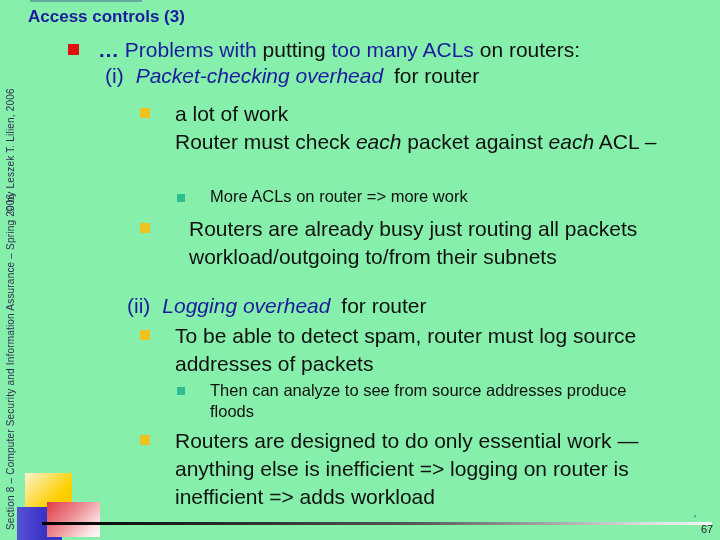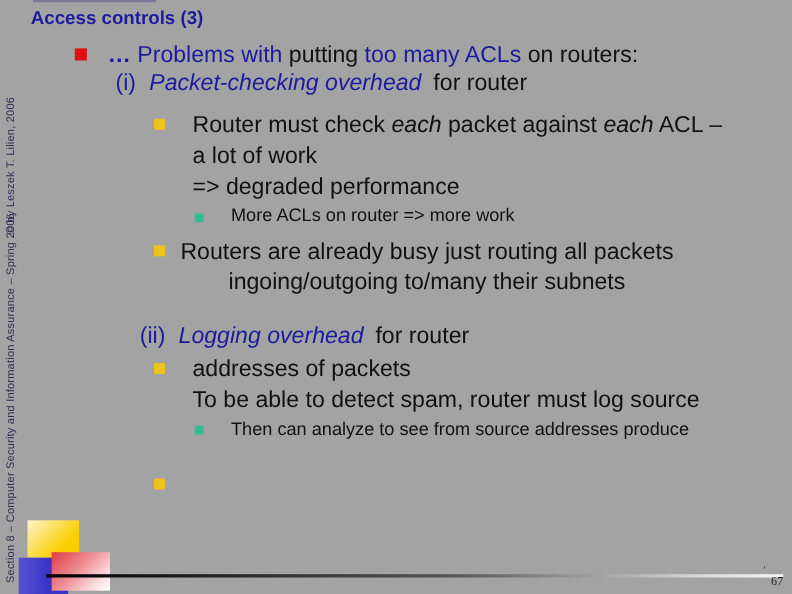--- a/index.html
+++ b/index.html
@@ -1,17 +1,17 @@
 <!DOCTYPE html>
 <html><head>
 <meta charset="utf-8">
 <style>
   html,body{margin:0;padding:0;background:#888;}
   .slide{
-    position:relative;width:720px;height:540px;background:#a3a3a3;
+    position:relative;width:720px;height:540px;background:#86efac;
     font-family:"Liberation Sans", sans-serif;color:#111;overflow:hidden;
   }
   .abs{position:absolute;}
   .title{font-size:17px;font-weight:bold;color:#1b1b9e;}
   .line{font-size:21px;line-height:28px;white-space:nowrap;color:#111;}
   .small-line{font-size:16.5px;line-height:21px;white-space:nowrap;color:#111;}
   .blue{color:#1b1b9e;}
   .it{font-style:italic;}
   .b{font-weight:bold;}
   .gap-l{margin-left:12px;}
@@ -63,52 +63,57 @@
   <div class="abs line" style="left:98px;top:36px;">
     <span class="blue b">… </span><span class="blue">Problems with </span><span>putting </span><span class="blue">too many ACLs </span><span>on routers:</span>
   </div>
 
   <div class="abs line" style="left:105px;top:62px;">
     <span class="blue">(i)</span><span class="blue it gap-l">Packet-checking overhead</span><span class="gap-s"> for router</span>
   </div>
 
   <div class="sq sq-gold" style="left:140px;top:108px;"></div>
   <div class="abs line" style="left:175px;top:100px;">
+    <div>a lot of work</div>
     <div><span>Router must check </span><span class="it">each</span><span> packet against </span><span class="it">each</span><span> ACL –</span></div>
-    <div>a lot of work</div>
-    <div>=&gt; degraded performance</div>
   </div>
 
   <div class="sq sq-teal" style="left:177px;top:194px;"></div>
   <div class="abs small-line" style="left:210px;top:186px;">More ACLs on router =&gt; more work</div>
 
   <div class="sq sq-gold" style="left:140px;top:223px;"></div>
-  <div class="abs line" style="left:164px;top:215px;text-align:center;">
+  <div class="abs line" style="left:189px;top:215px;">
     <div>Routers are already busy just routing all packets</div>
-    <div>ingoing/outgoing to/many their subnets</div>
+    <div>workload/outgoing to/from their subnets</div>
   </div>
 
   <div class="abs line" style="left:105px;top:292px;margin-left:22px;">
     <span class="blue">(ii)</span><span class="blue it gap-l">Logging overhead</span><span class="gap-s"> for router</span>
   </div>
 
   <div class="sq sq-gold" style="left:140px;top:330px;"></div>
   <div class="abs line" style="left:175px;top:322px;">
+    <div>To be able to detect spam, router must log source</div>
     <div>addresses of packets</div>
-    <div>To be able to detect spam, router must log source</div>
   </div>
 
   <div class="sq sq-teal" style="left:177px;top:387px;"></div>
   <div class="abs small-line" style="left:210px;top:380px;">
     <div>Then can analyze to see from source addresses produce</div>
+    <div>floods</div>
   </div>
 
   <div class="sq sq-gold" style="left:140px;top:435px;"></div>
+  <div class="abs line" style="left:175px;top:427px;">
+    <div>Routers are designed to do only essential work —</div>
+    <div>anything else is inefficient =&gt; logging on router is</div>
+    <div>inefficient =&gt; adds workload</div>
+  </div>
 
   <div class="abs yellow-square"></div>
   <div class="abs blue-square"></div>
   <div class="abs red-square"></div>
   <div class="abs rule"></div>
 
   <div class="abs footer-tick" style="left:694px;top:514px;">'</div>
-  <div class="abs footer-num" style="left:701px;top:523px;font-family:Liberation Serif, serif;">67</div>
+  <div class="abs footer-num" style="left:701px;top:523px;">67</div>
 
 </div>
 
 </body></html>

